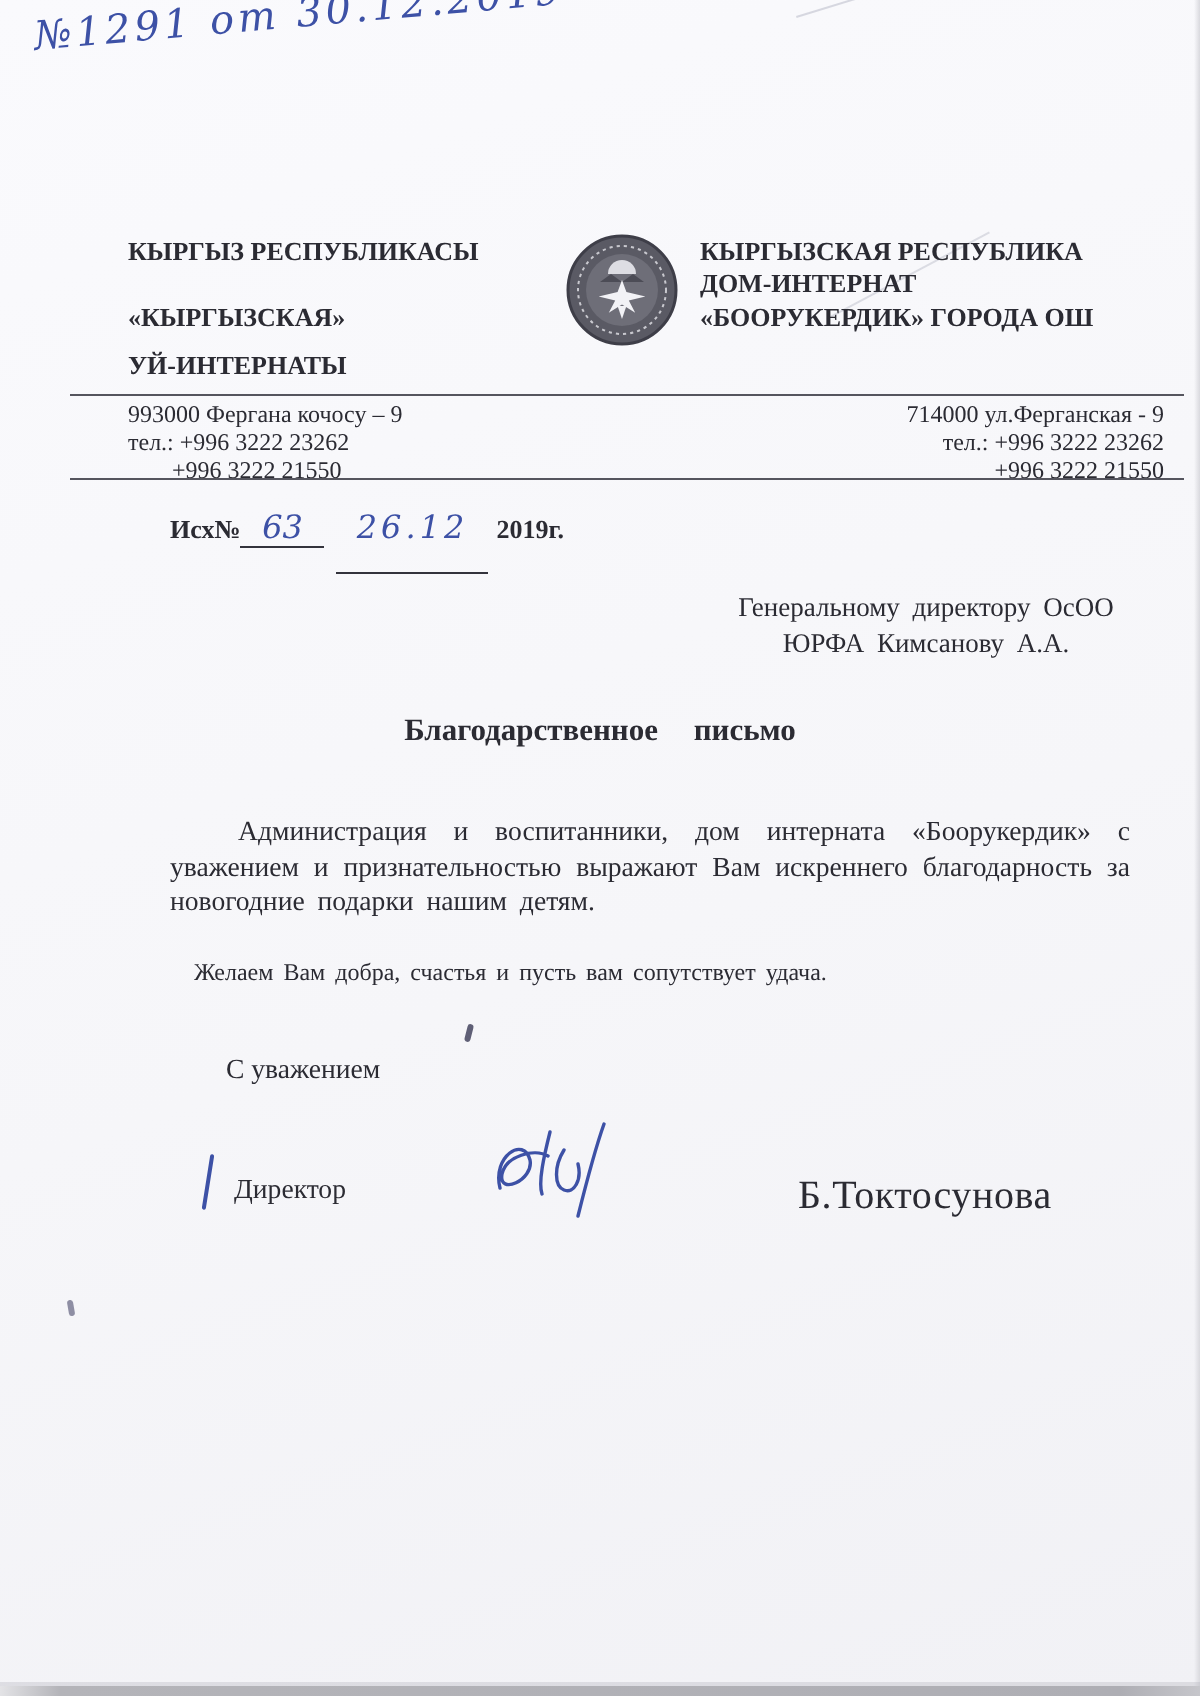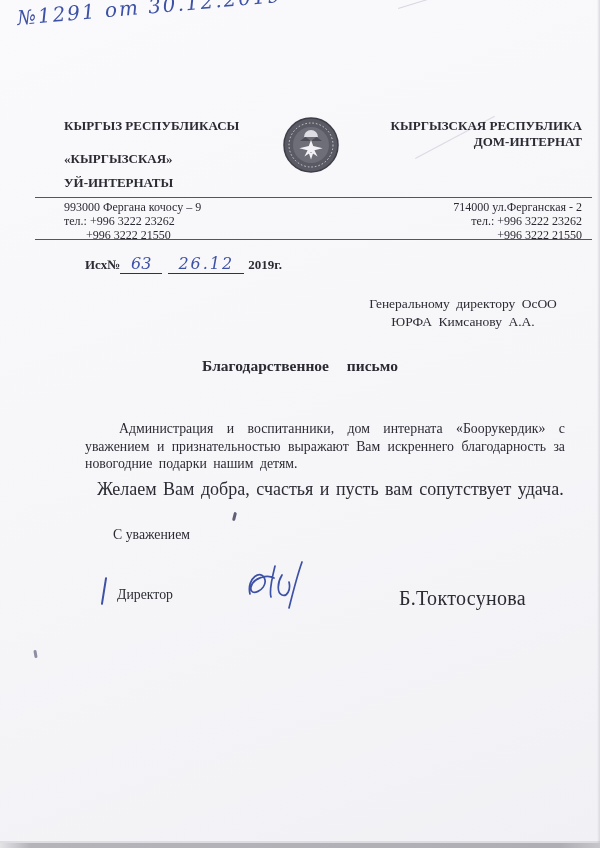--- a/index.html
+++ b/index.html
@@ -15,42 +15,42 @@
     font-family:"DejaVu Serif",serif;font-style:italic;color:#3d51a6;
   }
   .hand-note{
     left:16px;top:6px;font-size:20px;letter-spacing:2px;
     transform:rotate(-5deg);transform-origin:left top;white-space:nowrap;
   }
   
   .lh-left{left:64px;top:118px;width:215px;font-size:13px;font-weight:bold;line-height:1.3;}
   .lh-left .l1{margin-bottom:16px;}
   .lh-left .l4{margin-top:7px;}
-  .lh-right{left:350px;top:118px;width:232px;font-size:13px;font-weight:bold;text-align:right;line-height:1.25;}
+  .lh-right{left:350px;top:118px;width:232px;font-size:13px;font-weight:bold;line-height:1.25;}
   .emblem{left:281px;top:114px;width:60px;height:62px;}
   .rule{left:35px;width:557px;height:0;border-top:1.5px solid #55555e;}
   .rule1{top:197px;}
   .rule2{top:239px;}
   .addr-left{left:64px;top:200px;font-size:12px;line-height:1.18;}
   .addr-left .p2{padding-left:22px;}
   .addr-right{left:300px;top:200px;width:282px;font-size:12px;line-height:1.18;text-align:right;}
   
   .ref-line{left:85px;top:256px;font-size:13px;font-weight:bold;white-space:nowrap;}
   .ref-num{display:inline-block;min-width:42px;border-bottom:1.5px solid #33333c;
     font-size:16px;font-weight:normal;text-align:center;line-height:1;padding-bottom:1px;margin-right:6px;}
   .ref-date{display:inline-block;min-width:76px;border-bottom:1.5px solid #33333c;
-    font-size:16px;font-weight:normal;text-align:center;line-height:1;padding-bottom:1px;margin-right:4px;letter-spacing:2px;}
+    font-size:16px;font-weight:normal;text-align:center;line-height:1;padding-bottom:14px;margin-right:4px;letter-spacing:2px;}
   
   .addressee{left:352px;top:295px;width:222px;font-size:13.5px;text-align:center;line-height:1.35;word-spacing:3px;}
   
   .title{left:0;top:357px;width:600px;text-align:center;font-size:15.5px;font-weight:bold;word-spacing:14px;margin:0;}
   
-  .para1{left:85px;top:420px;width:480px;font-size:13.8px;line-height:1.28;
+  .para1{left:85px;top:407px;width:480px;font-size:13.8px;line-height:1.28;
     text-align:justify;text-indent:34px;word-spacing:3px;margin:0;}
-  .para2{left:97px;top:479px;width:480px;font-size:18px;margin:0;word-spacing:2px;}
+  .para2{left:97px;top:479px;width:480px;font-size:12px;margin:0;word-spacing:2px;}
   .closing{left:113px;top:527px;font-size:13.8px;}
   
   .sig-slash{left:103px;top:577px;width:2px;height:28px;background:#3d51a6;transform:rotate(9deg);border-radius:1px;}
   .sig-position{left:117px;top:587px;font-size:13.8px;}
   .sig-mark{left:222px;top:558px;width:115px;height:52px;}
   .sig-name{left:399px;top:587px;font-size:20px;letter-spacing:0.3px;}
   
   .ink-speck-a{left:233px;top:512px;width:3px;height:9px;background:#3a3a55;transform:rotate(14deg);opacity:.8;border-radius:2px;}
   .ink-speck-b{left:34px;top:650px;width:3px;height:8px;background:#4a4a6a;transform:rotate(-10deg);opacity:.6;border-radius:2px;}
   .crease-a{left:398px;top:8px;width:200px;height:1px;background:rgba(185,188,200,.55);transform:rotate(-17deg);transform-origin:left top;}
@@ -82,31 +82,32 @@
     <path d="M23 23 a7 7 0 0 1 14 0 z" fill="#e9e9ee" opacity="0.9"></path>
     <path d="M19 27 l5.5 -4 5.5 4 5.5 -4 5.5 4 z" fill="#4c4c56"></path>
     <path d="M30 26 l-2.2 6 -9.5 2.2 8.3 2 -3.2 6.2 6.6 -4.2 6.6 4.2 -3.2 -6.2 8.3 -2 -9.5 -2.2 z" fill="#f2f2f6"></path>
     <path d="M27.8 39 h4.4 l-2.2 6.5 z" fill="#f2f2f6"></path>
   </svg>
 </div>
 
 <div class="abs lh-right">
   <div>КЫРГЫЗСКАЯ РЕСПУБЛИКА</div>
   <div>ДОМ-ИНТЕРНАТ</div>
+  <div>«БООРУКЕРДИК» ГОРОДА ОШ</div>
 </div>
 
 <div class="abs rule rule1"></div>
 
 <div class="abs addr-left">
   <div>993000 Фергана кочосу – 9</div>
   <div>тел.: +996 3222 23262</div>
   <div class="p2">+996 3222 21550</div>
 </div>
 <div class="abs addr-right">
-  <div>714000 ул.Ферганская - 2</div>
+  <div>714000 ул.Ферганская - 9</div>
   <div>тел.: +996 3222 23262</div>
   <div>+996 3222 21550</div>
 </div>
 
 <div class="abs rule rule2"></div>
 
 <div class="abs ref-line">
   <span>Исх№</span><span class="ref-num hand">63</span><span class="ref-date hand">26.12</span><span>2019г.</span>
 </div>
 

